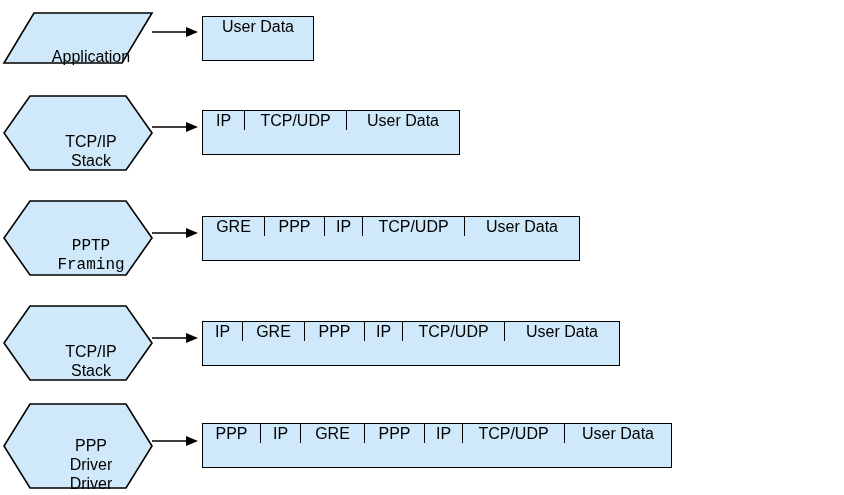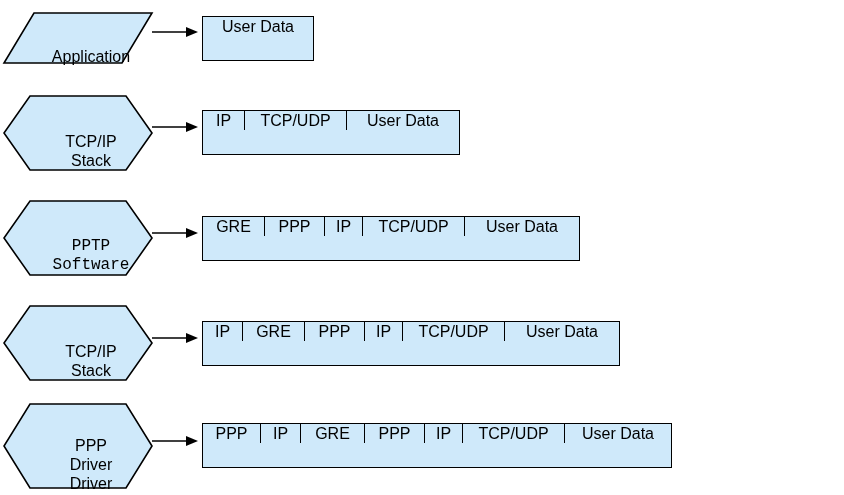--- a/index.html
+++ b/index.html
@@ -138,21 +138,21 @@
         <div class="cell" style="width: 112px;">User Data</div>
       </div>
     </div>
     <div class="row" style="top: 0px;">
       <div class="stage" style="top: 201px; height: 74px; font-family: Liberation Mono, monospace;">
         <svg width="148" height="74" viewBox="0 0 148 74">
           <polygon points="26,0 122,0 148,37 122,74 26,74 0,37" fill="#cfe9fa" stroke="#000000" stroke-width="1.6" stroke-linejoin="miter"></polygon>
         </svg>
         <div class="stage-label">
           <span>PPTP</span>
-          <span>Software</span>
+          <span>Framing</span>
         </div>
       </div>
       <div class="arrow" style="left: 152px; top: 226px;">
         <svg width="48" height="14" viewBox="0 0 48 14">
           <line x1="0" y1="7" x2="36" y2="7" stroke="#000000" stroke-width="1.4"></line>
           <polygon points="34,2 46,7 34,12" fill="#000000"></polygon>
         </svg>
       </div>
       <div class="packet" style="left: 202px; top: 216px;">
         <div class="cell" style="width: 62px;">GRE</div>

